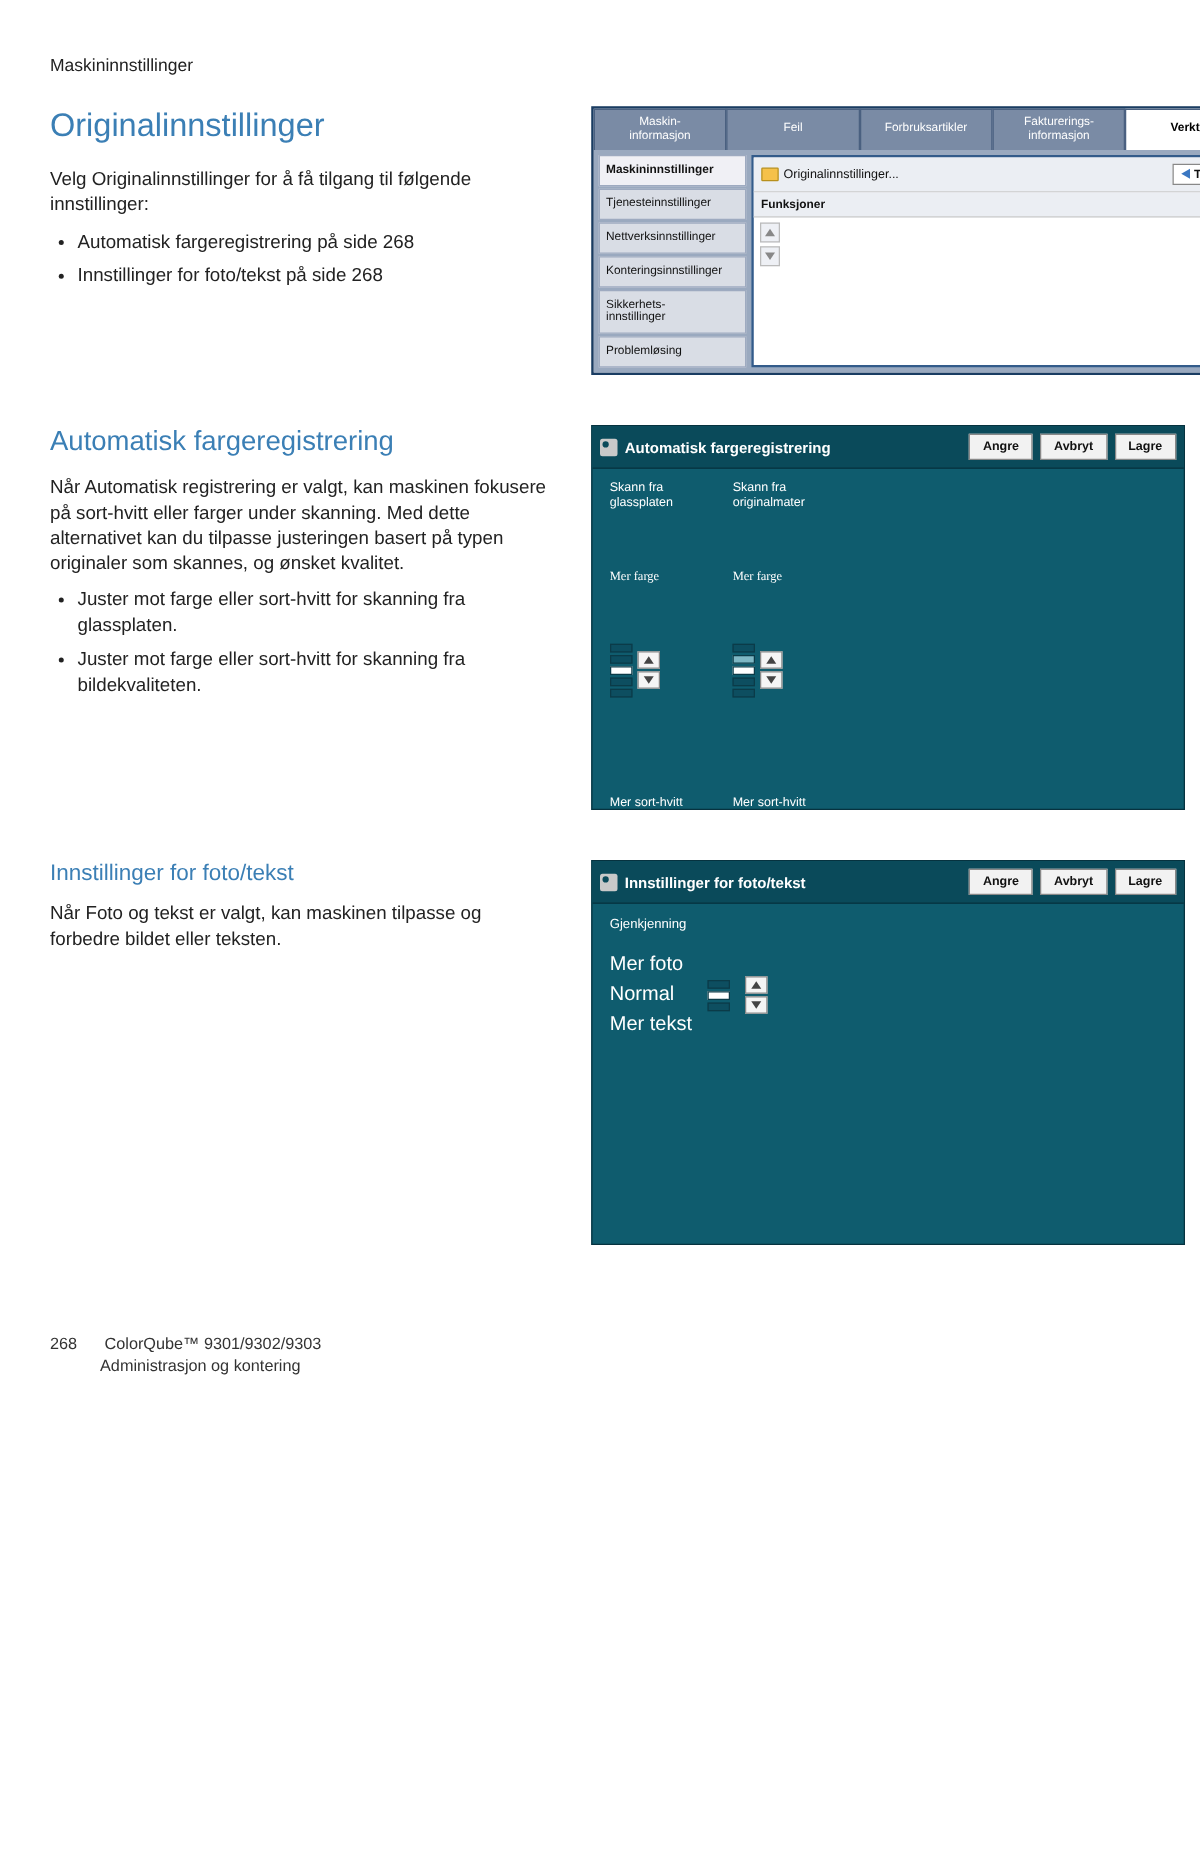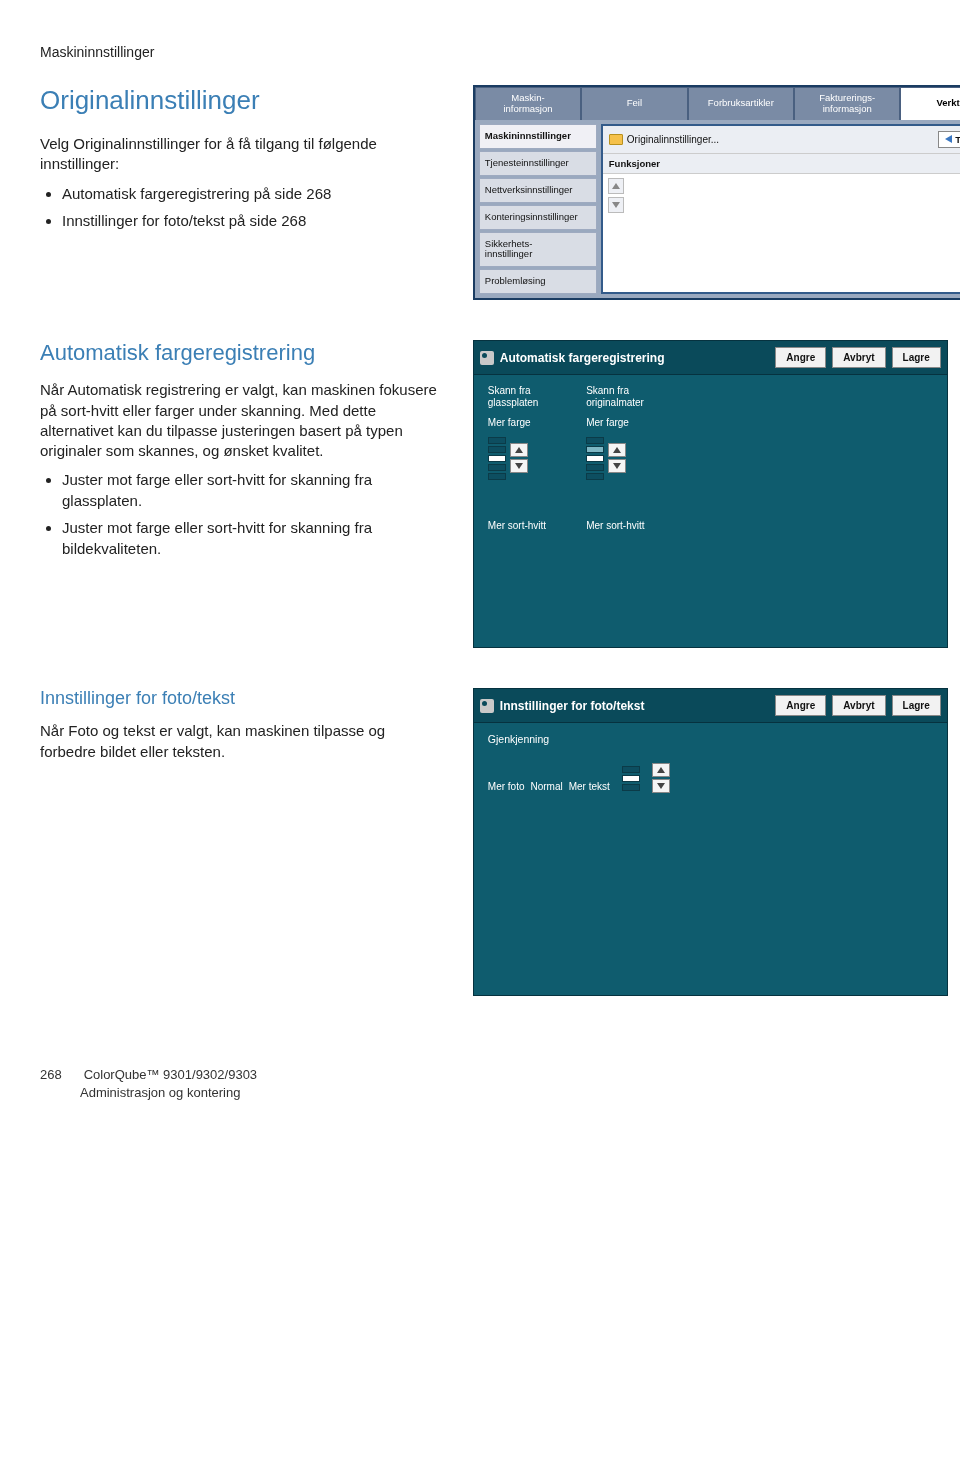--- a/index.html
+++ b/index.html
@@ -44,37 +44,37 @@
 
   
   .dlg { background:#0f5c6e; width:475px; height:308px; border:1px solid #06323f; font-size:10px; color:#fff; }
   .dlg-head { display:flex; align-items:center; padding:6px 6px; gap:6px; background:#0a4a5a; border-bottom:1px solid #06323f; }
   .dlg-title { flex:1; font-weight:bold; font-size:12px; display:flex; align-items:center; gap:6px; }
   .wrench-ic { width:14px; height:14px; background:#c9c9c9; display:inline-block; border-radius:2px; position:relative; }
   .wrench-ic::before { content:""; position:absolute; width:5px; height:5px; background:#0a4a5a; border-radius:50%; top:2px; left:2px;}
   .dlg-btn { background:#f2f2f2; color:#111; border:1px solid #888; padding:4px 10px; font-size:10px; font-weight:bold; }
   .dlg-body { padding:10px 14px; }
   .scale-cols { display:flex; gap:40px; }
-  .scale-col { display:flex; flex-direction:column; }
+  .scale-col { display:flex; flex-direction:column;gap:39px; }
   .scale-lbl-top { font-size:10px; margin-bottom:2px; line-height:1.2; }
-  .scale-mid { margin-top:6px; margin-bottom:6px; font-size:10px; }
+  .scale-mid { margin-top:6px; margin-bottom:6px; font-size:10px;font-family:Liberation Serif, serif; }
   .scale-lbl-bot { font-size:10px; margin-top:42px; }
   .stepper-group { position:relative; margin-top:4px; height:40px; display:flex; align-items:center; gap:4px; }
   .indicator-col { display:flex; flex-direction:column; gap:2px; }
   .ind-box { width:18px; height:7px; border:1px solid #0b3b48; background:#0d4e60; }
   .ind-box.active { background:#fff; }
   .ind-box.hint { background:#7eb7c4; }
   .spin-col { display:flex; flex-direction:column; gap:2px; }
   .spin-btn { width:18px; height:14px; background:#f5f5f5; border:1px solid #888; display:flex; align-items:center; justify-content:center; }
   .spin-btn .tri-up { border-bottom-color:#444; }
   .spin-btn .tri-dn { border-top-color:#444; }
 
   .recog-label { font-size:10.5px; margin-bottom:18px; }
   .three-row { display:flex; align-items:center; gap:12px; }
-  .three-labels { display:flex; gap:6px; font-size:10px;margin-top:16px; }
+  .three-labels { display:flex; flex-direction:column; gap:6px; font-size:16px; }
   .three-indicator { display:flex; flex-direction:column; gap:2px; }
 
   .footer { margin-top: 70px; font-size: 13px; color:#333; line-height:1.4; }
   .footer .pn { display:inline-block; width: 40px; }
 </style>
 </head>
 <body>
 
 <div class="page">
   <div class="header-crumb">Maskininnstillinger</div>

